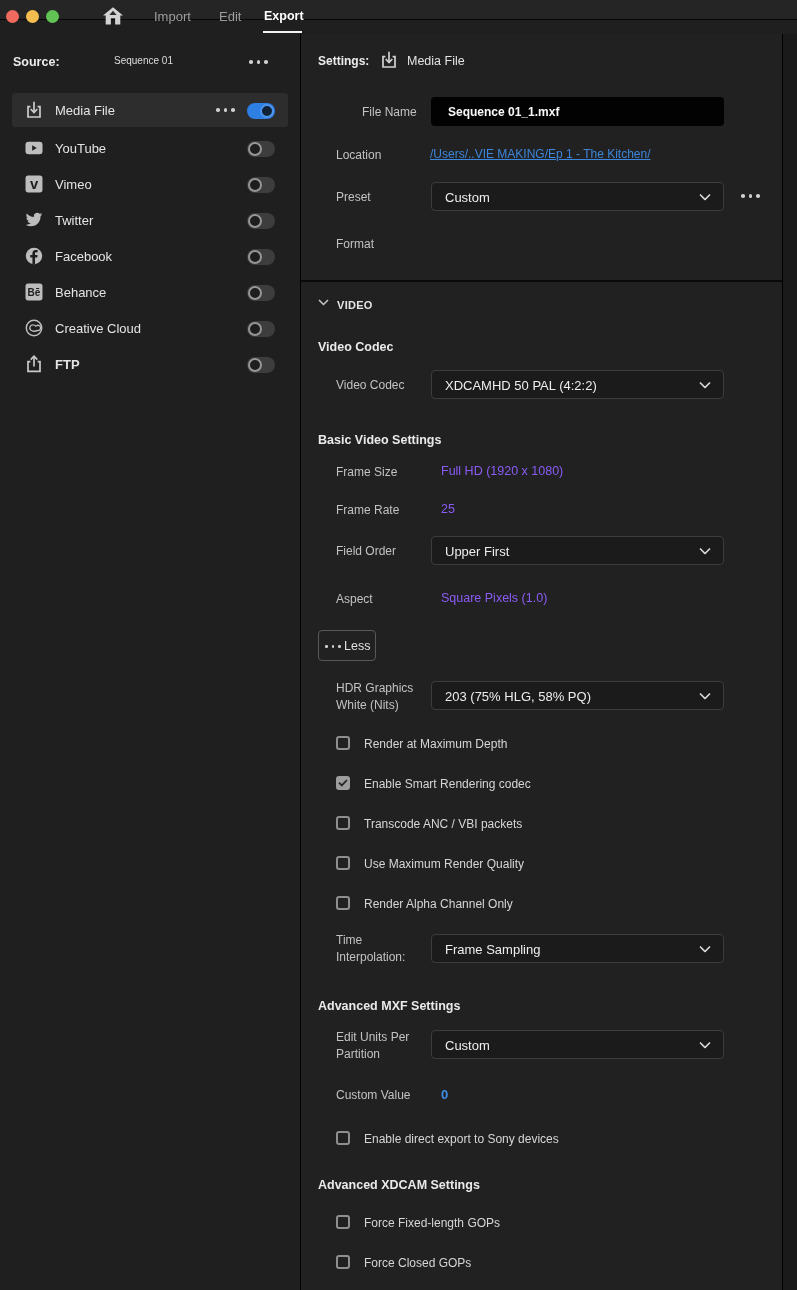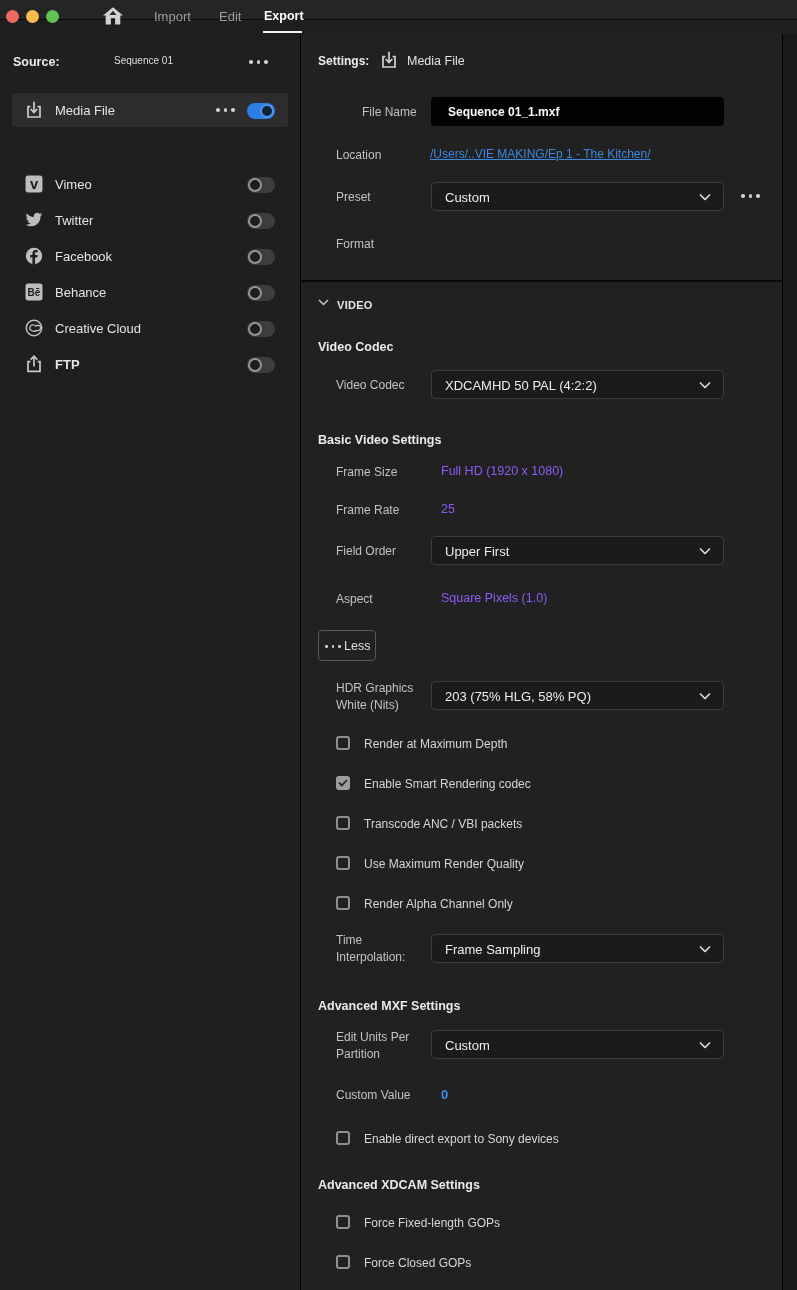--- a/index.html
+++ b/index.html
@@ -78,20 +78,30 @@
       <div class="dots3" style="position:absolute;left:204px;top:15px;">
           <i></i>
           <i></i>
           <i></i>
         </div>
       <div class="tog on">
           <div class="knob"></div>
         </div>
     </div>
 
+    <div class="srow" style="top:97px;">
+      <svg class="sicon" width="19" height="19" viewBox="0 0 19 19">
+        <rect x="0.5" y="3" width="18" height="13" rx="3.2" fill="#bdbdbd"></rect>
+        <path d="M7.6 6.5 L12.4 9.5 L7.6 12.5 Z" fill="#1e1e1e"></path>
+      </svg>
+      <span class="nm">YouTube</span>
+      <div class="tog">
+          <div class="knob"></div>
+        </div>
+    </div>
 
     <div class="srow" style="top:133px;">
       <svg class="sicon" width="17" height="17" viewBox="0 0 17 17">
         <rect x="0.5" y="0.5" width="16" height="16" rx="2.5" fill="#bdbdbd"></rect>
         <text x="8.5" y="13.2" font-size="14" font-weight="bold" fill="#1e1e1e" text-anchor="middle" font-family="Liberation Sans">v</text>
       </svg>
       <span class="nm">Vimeo</span>
       <div class="tog">
           <div class="knob"></div>
         </div>

